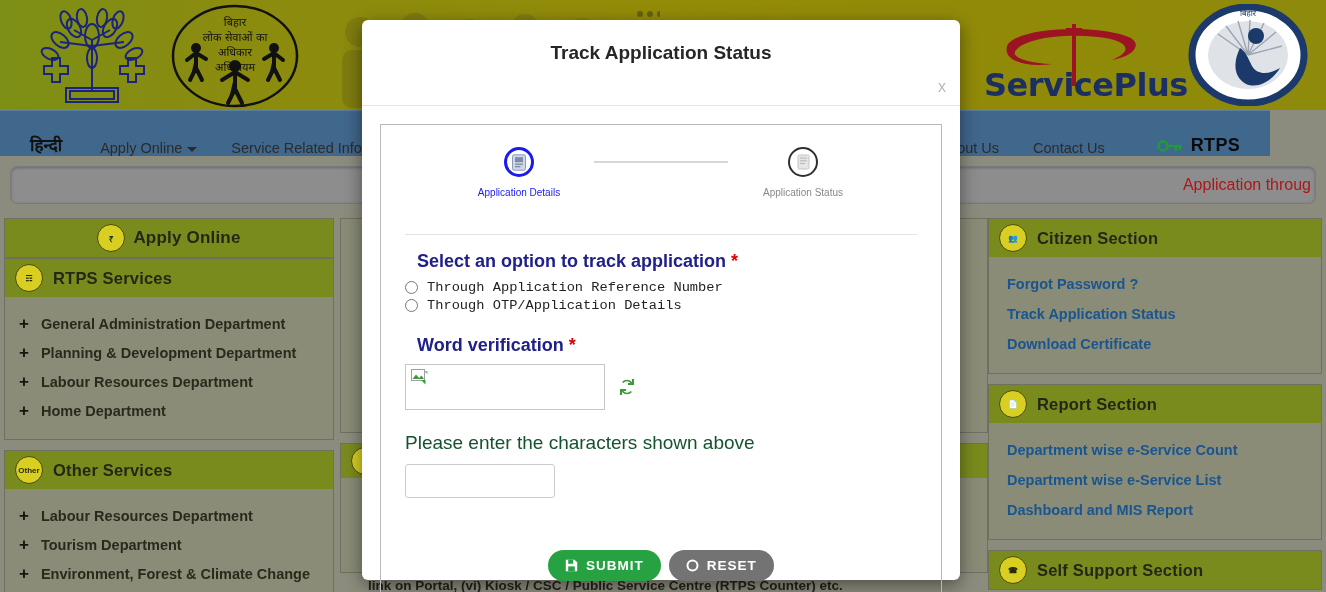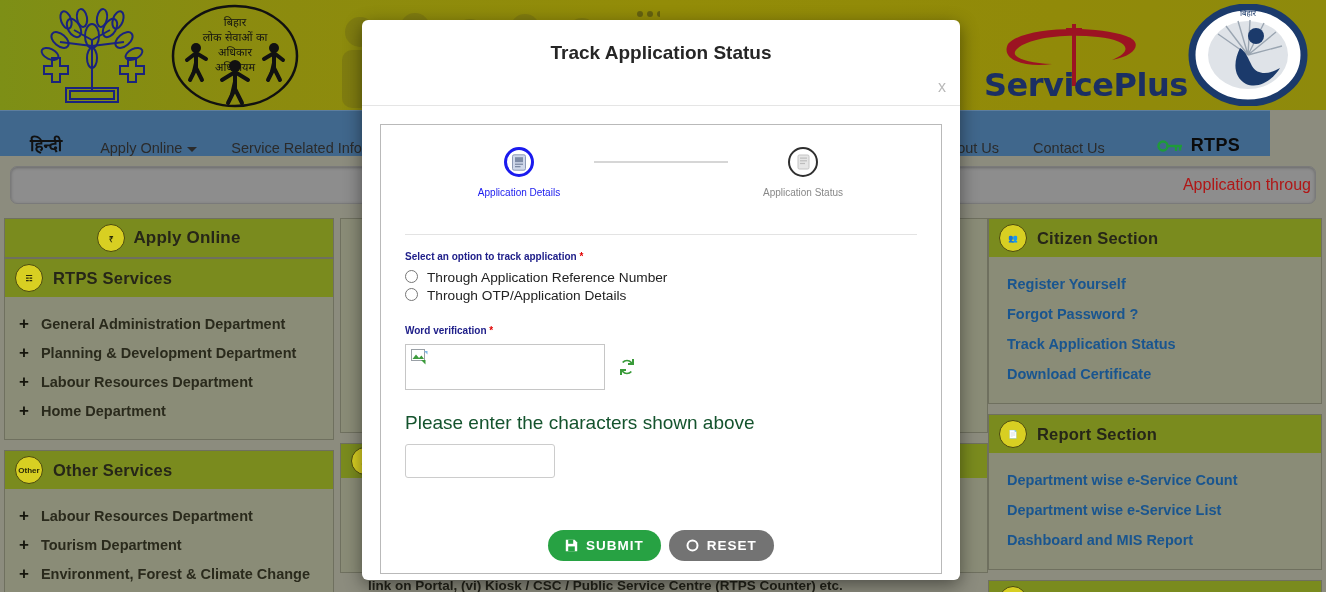--- a/index.html
+++ b/index.html
@@ -110,23 +110,23 @@
   }
   .step-circle.active { border:3px solid #1a1aee; }
   .step-circle.inactive { border:2px solid #2f2f2f; }
   .step-label { margin-top:10px; font-size:10px; white-space:nowrap;}
   .step-label.active { color:#1a1aee; }
   .step-label.inactive { color:#888; }
   .step-line { flex:0 0 auto; width:134px; height:2px; background:#d6d6d6; margin-top:14px; }
 
   .divider { height:1px; background:#e3e3e3; margin:36px 12px 0 12px; }
 
-  .field-label { font-size:10px; font-weight:bold; color:#20208a; margin:16px 0 8px 12px;}
+  .field-label { font-size:18px; font-weight:bold; color:#20208a; margin:16px 0 8px 24px;}
   .req { color:#e10000; font-weight:bold; }
-  .radio-row { display:flex; align-items:flex-start; gap:9px; margin:0 0 3px 12px;}
+  .radio-row { display:flex; align-items:center; gap:9px; margin:0 0 3px 12px;font-family:Liberation Mono, monospace;}
   .radio {
     width:13px;height:13px;border-radius:50%;border:1px solid #767676;background:#fff;flex:0 0 auto;
   }
   .radio-text { font-size:13.7px; color:#222; }
 
   .captcha-row { display:flex; align-items:center; gap:13px; margin:8px 0 0 12px;}
   .captcha-box { width:200px;height:46px;border:1px solid #c6c6c6;background:#fff; position:relative;}
   .broken-img { position:absolute; left:5px; top:4px; width:17px; height:16px;}
   .refresh-icon { cursor:pointer; }
 
@@ -322,21 +322,20 @@
     </div>
     <div class="mid-note">link on Portal, (vi) Kiosk / CSC / Public Service Centre (RTPS Counter) etc.</div>
 
     <div class="col col-right">
       <div class="card">
         <div class="card-head">
           <span class="badge-circle">👥</span>
           <span class="card-title">Citizen Section</span>
         </div>
         <div class="card-body">
-          <div class="link-row"><span class="side-link">Register Yourself</span></div>
           <div class="link-row"><span class="side-link">Forgot Password ?</span></div>
           <div class="link-row"><span class="side-link">Track Application Status</span></div>
           <div class="link-row"><span class="side-link">Download Certificate</span></div>
         </div>
       </div>
 
       <div class="card">
         <div class="card-head">
           <span class="badge-circle">📄</span>
           <span class="card-title">Report Section</span>

